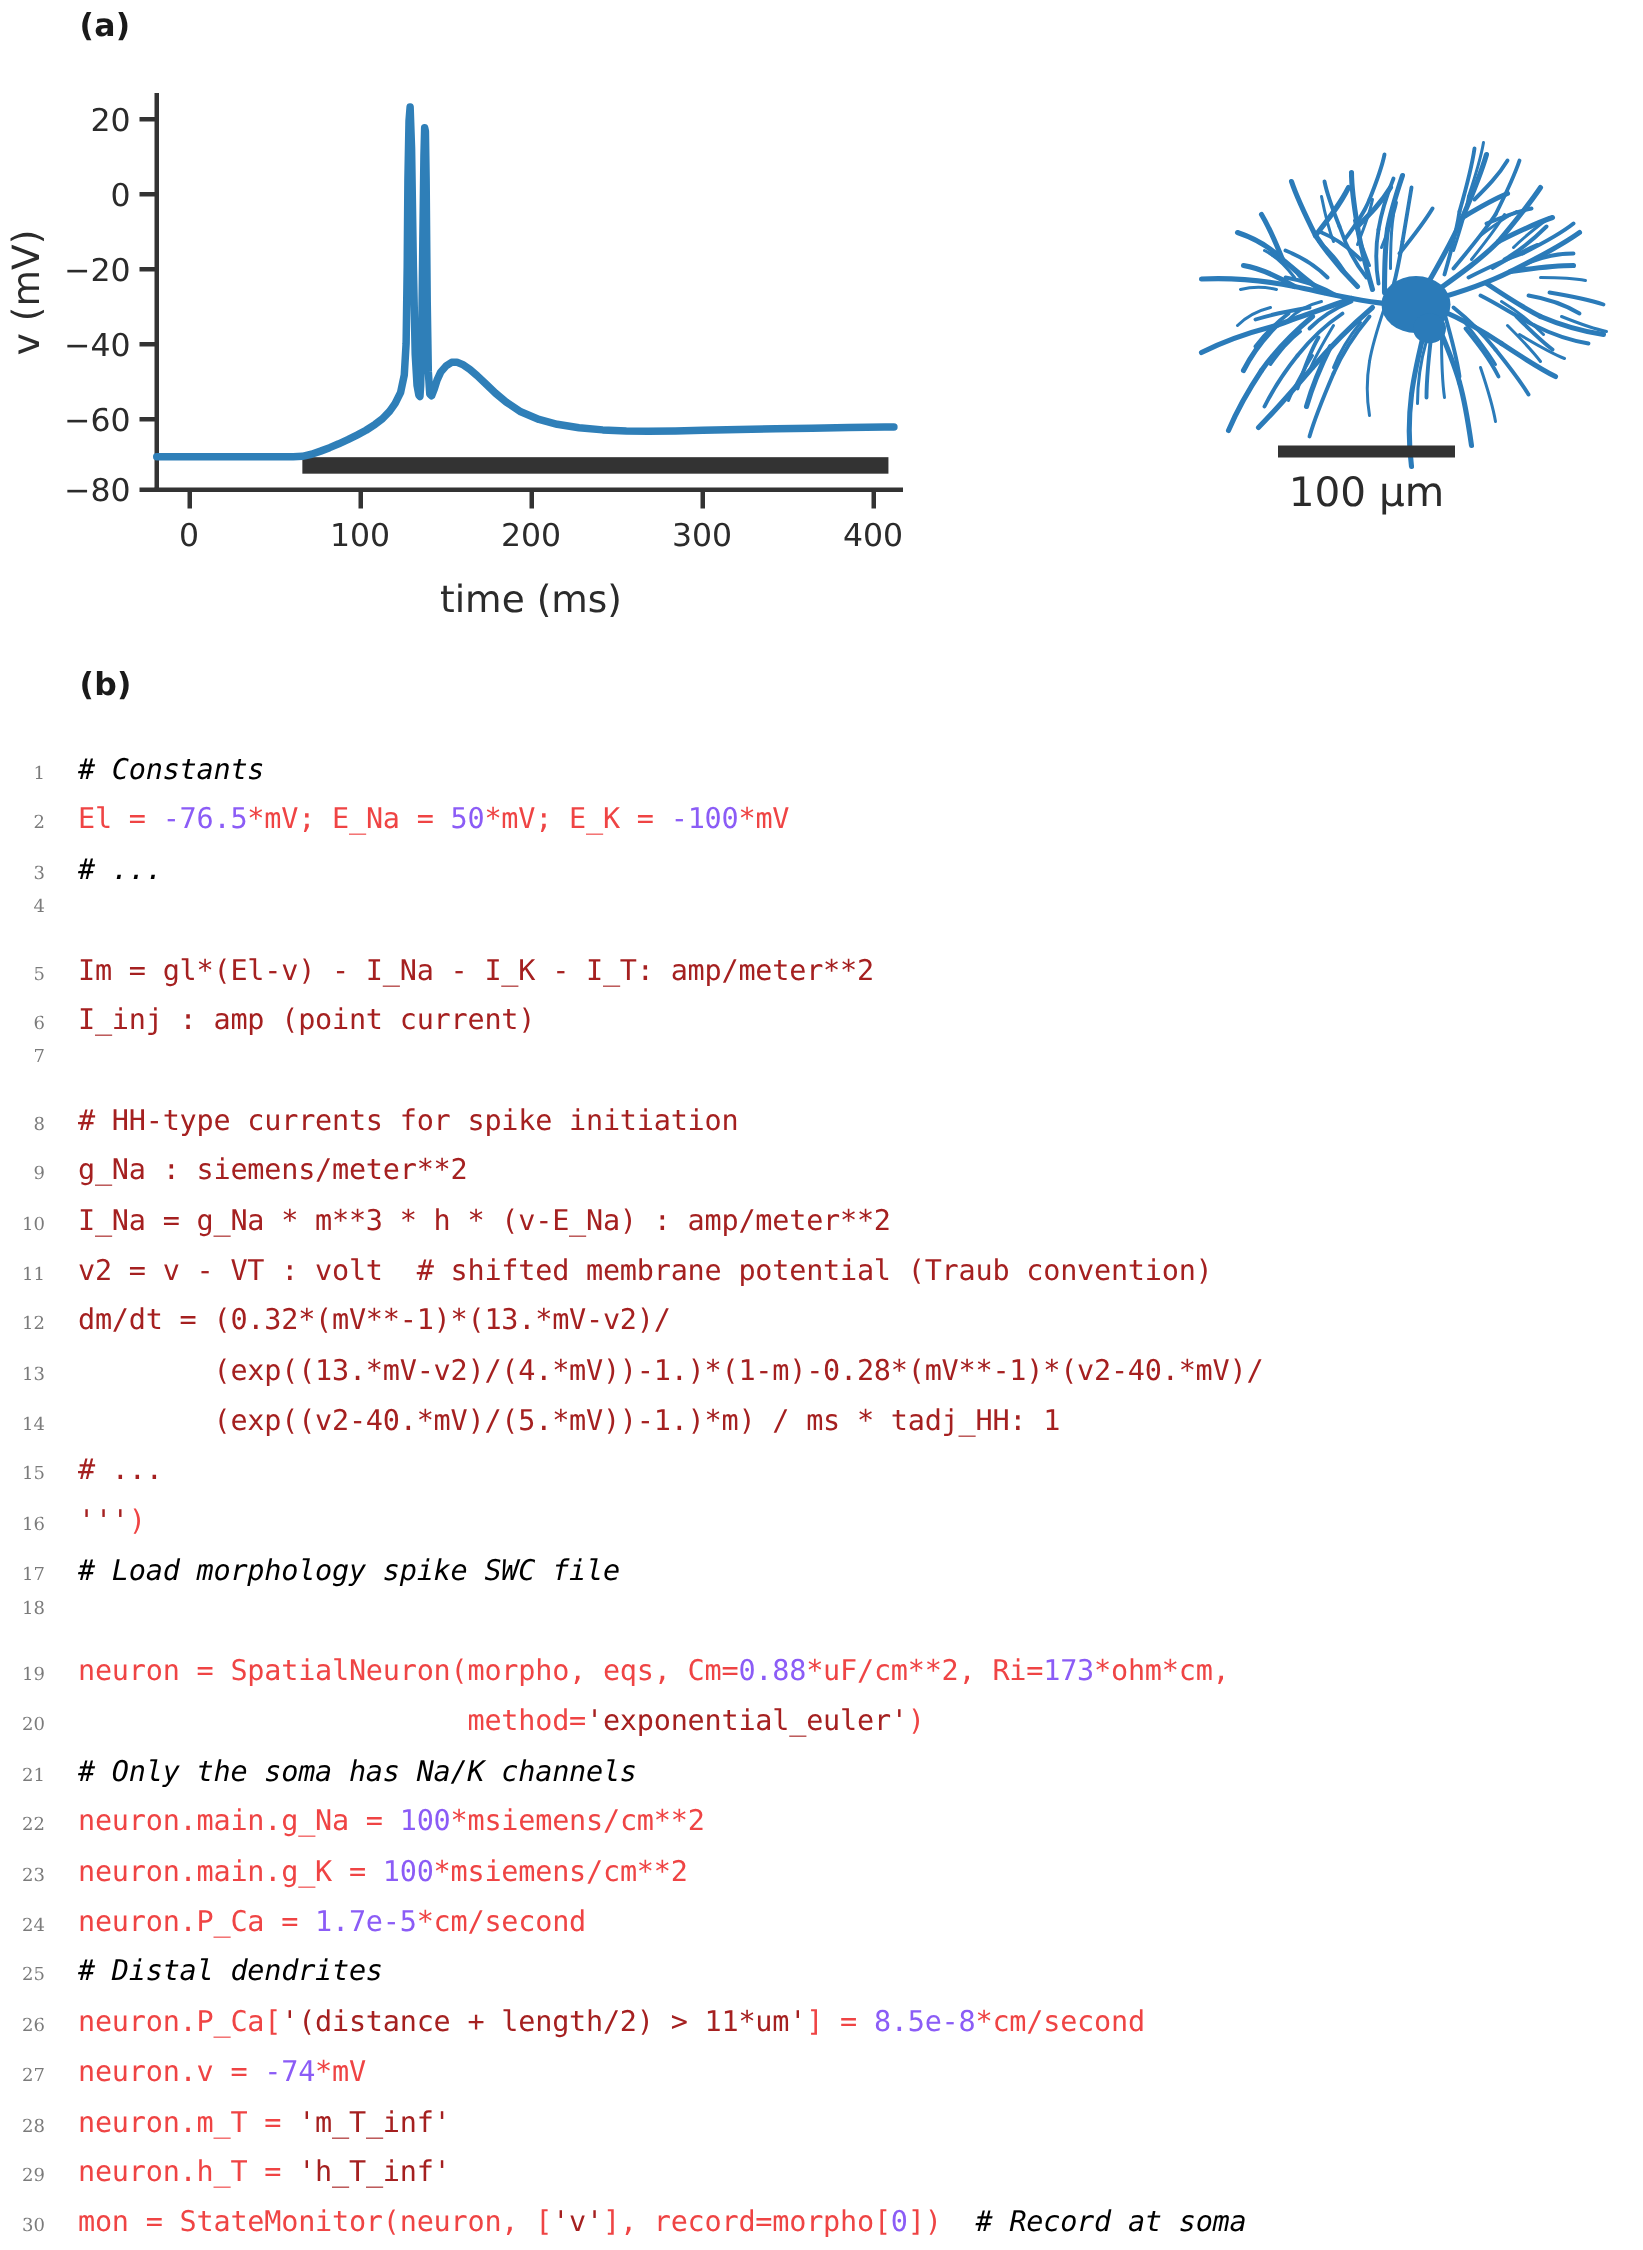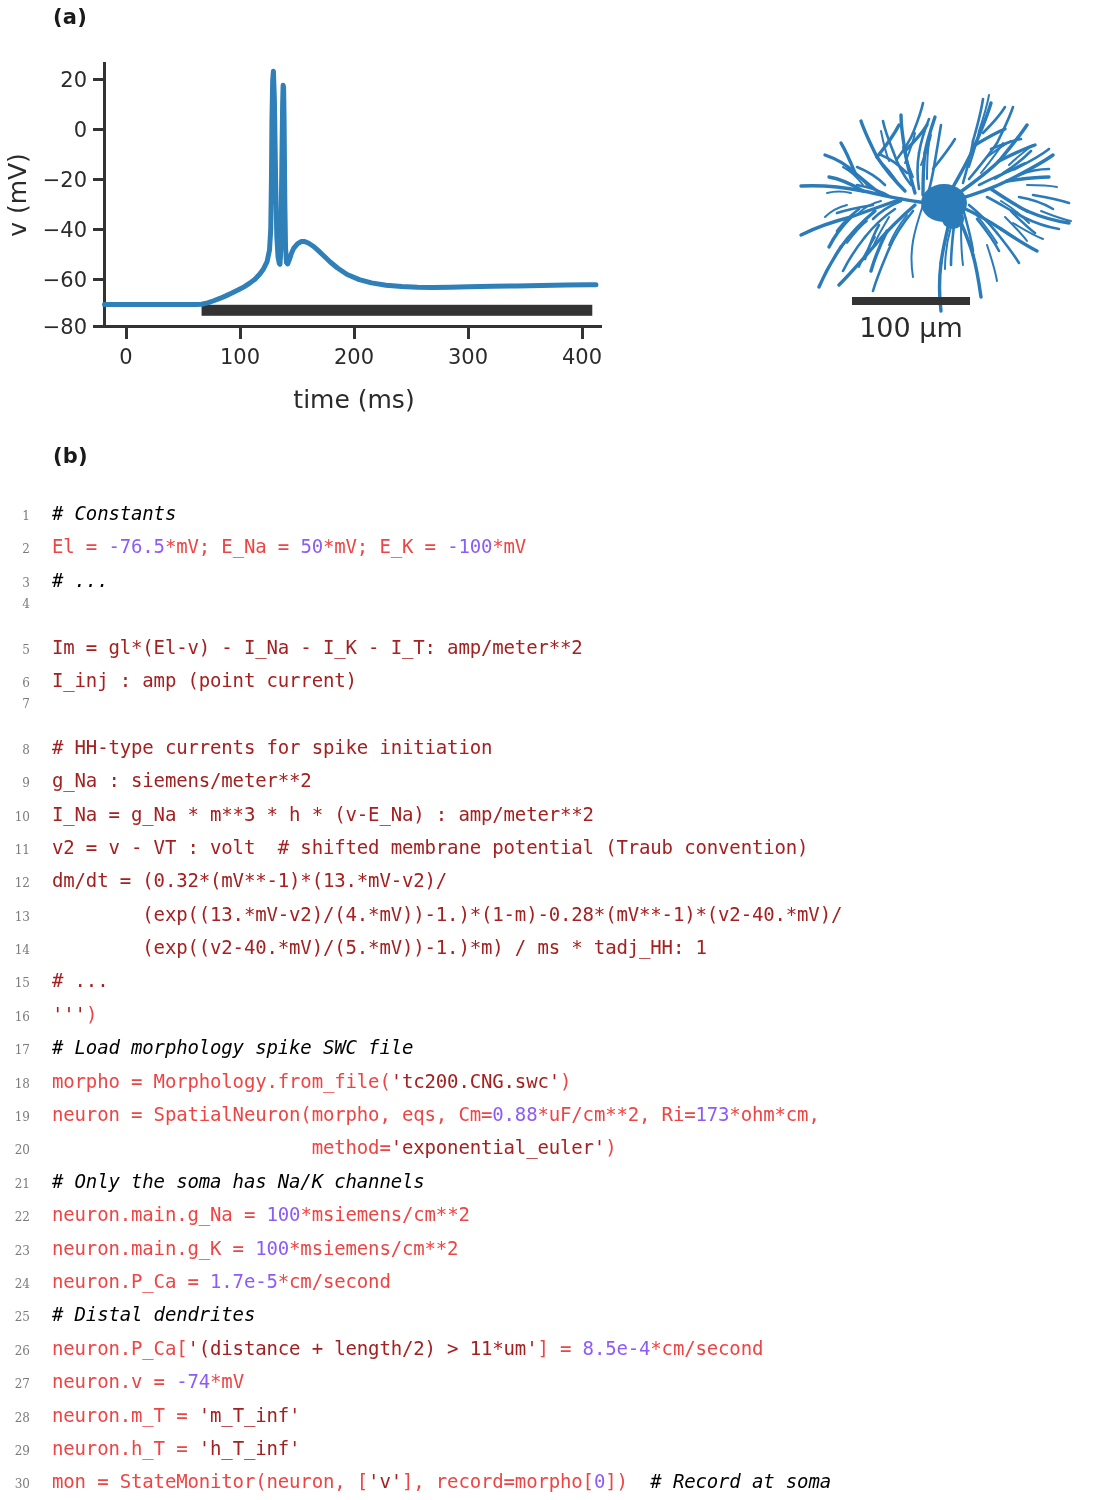--- a/index.html
+++ b/index.html
@@ -346,21 +346,20 @@
     <div class="code-row">
       <div class="line-no">16</div>
       <div class="code-text"><span class="tok-str">'''</span><span class="tok-plain">)</span></div>
     </div>
     <div class="code-row">
       <div class="line-no">17</div>
       <div class="code-text"><span class="tok-comment"># Load morphology spike SWC file</span></div>
     </div>
     <div class="code-row">
       <div class="line-no">18</div>
-      <div class="code-text"><span class="tok-plain">morpho = Morphology.from_file(</span><span class="tok-str">'tc200.CNG.swc'</span><span class="tok-plain">)</span></div>
     </div>
     <div class="code-row">
       <div class="line-no">19</div>
       <div class="code-text"><span class="tok-plain">neuron = SpatialNeuron(morpho, eqs, Cm=</span><span class="tok-num">0.88</span><span class="tok-plain">*uF/cm**2, Ri=</span><span class="tok-num">173</span><span class="tok-plain">*ohm*cm,</span></div>
     </div>
     <div class="code-row">
       <div class="line-no">20</div>
       <div class="code-text"><span class="tok-plain">                       method=</span><span class="tok-str">'exponential_euler'</span><span class="tok-plain">)</span></div>
     </div>
     <div class="code-row">
@@ -378,21 +377,21 @@
     <div class="code-row">
       <div class="line-no">24</div>
       <div class="code-text"><span class="tok-plain">neuron.P_Ca = </span><span class="tok-num">1.7e-5</span><span class="tok-plain">*cm/second</span></div>
     </div>
     <div class="code-row">
       <div class="line-no">25</div>
       <div class="code-text"><span class="tok-comment"># Distal dendrites</span></div>
     </div>
     <div class="code-row">
       <div class="line-no">26</div>
-      <div class="code-text"><span class="tok-plain">neuron.P_Ca[</span><span class="tok-str">'(distance + length/2) &gt; 11*um'</span><span class="tok-plain">] = </span><span class="tok-num">8.5e-4</span><span class="tok-plain">*cm/second</span></div>
+      <div class="code-text"><span class="tok-plain">neuron.P_Ca[</span><span class="tok-str">'(distance + length/2) &gt; 11*um'</span><span class="tok-plain">] = </span><span class="tok-num">8.5e-8</span><span class="tok-plain">*cm/second</span></div>
     </div>
     <div class="code-row">
       <div class="line-no">27</div>
       <div class="code-text"><span class="tok-plain">neuron.v = </span><span class="tok-num">-74</span><span class="tok-plain">*mV</span></div>
     </div>
     <div class="code-row">
       <div class="line-no">28</div>
       <div class="code-text"><span class="tok-plain">neuron.m_T = </span><span class="tok-str">'m_T_inf'</span></div>
     </div>
     <div class="code-row">

